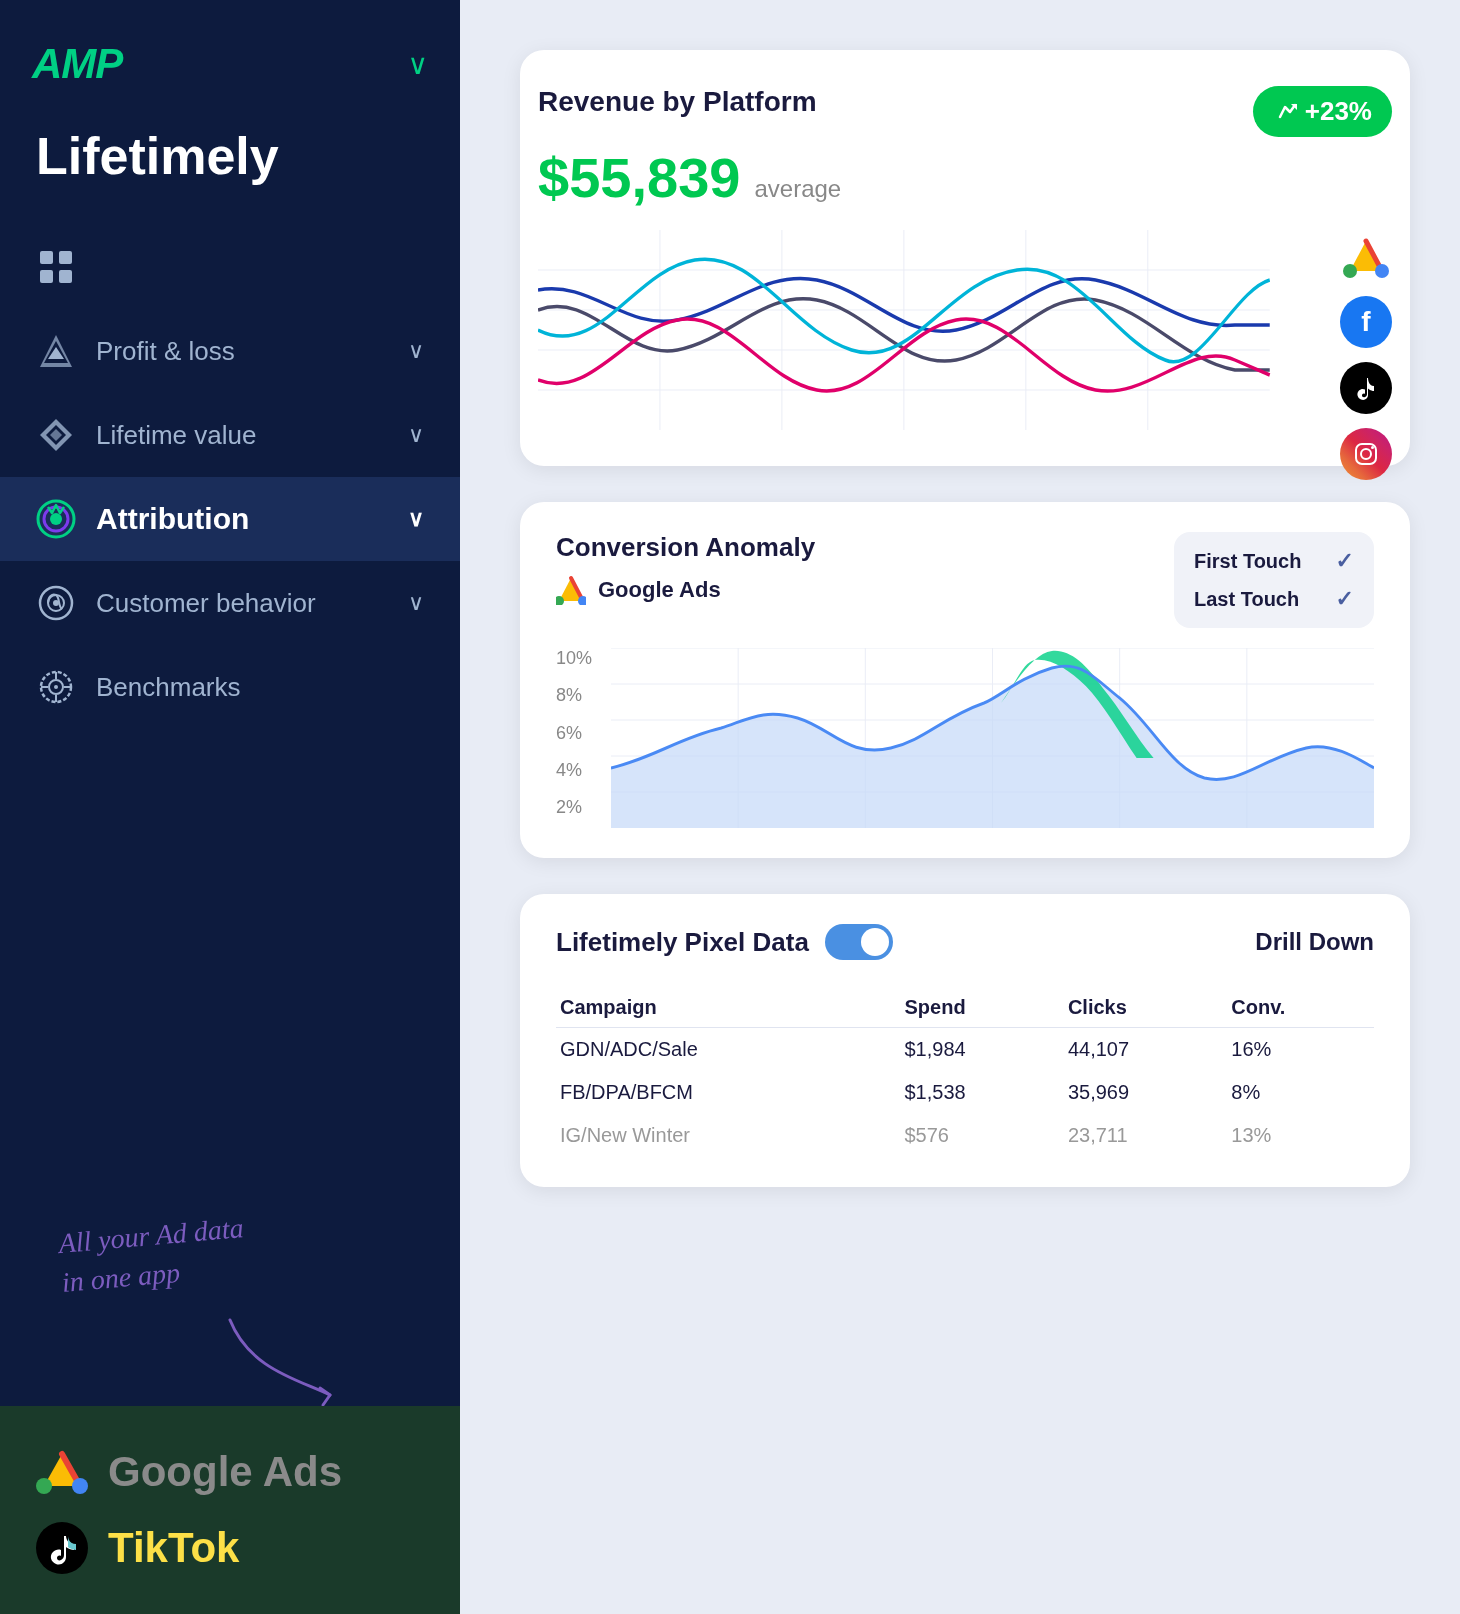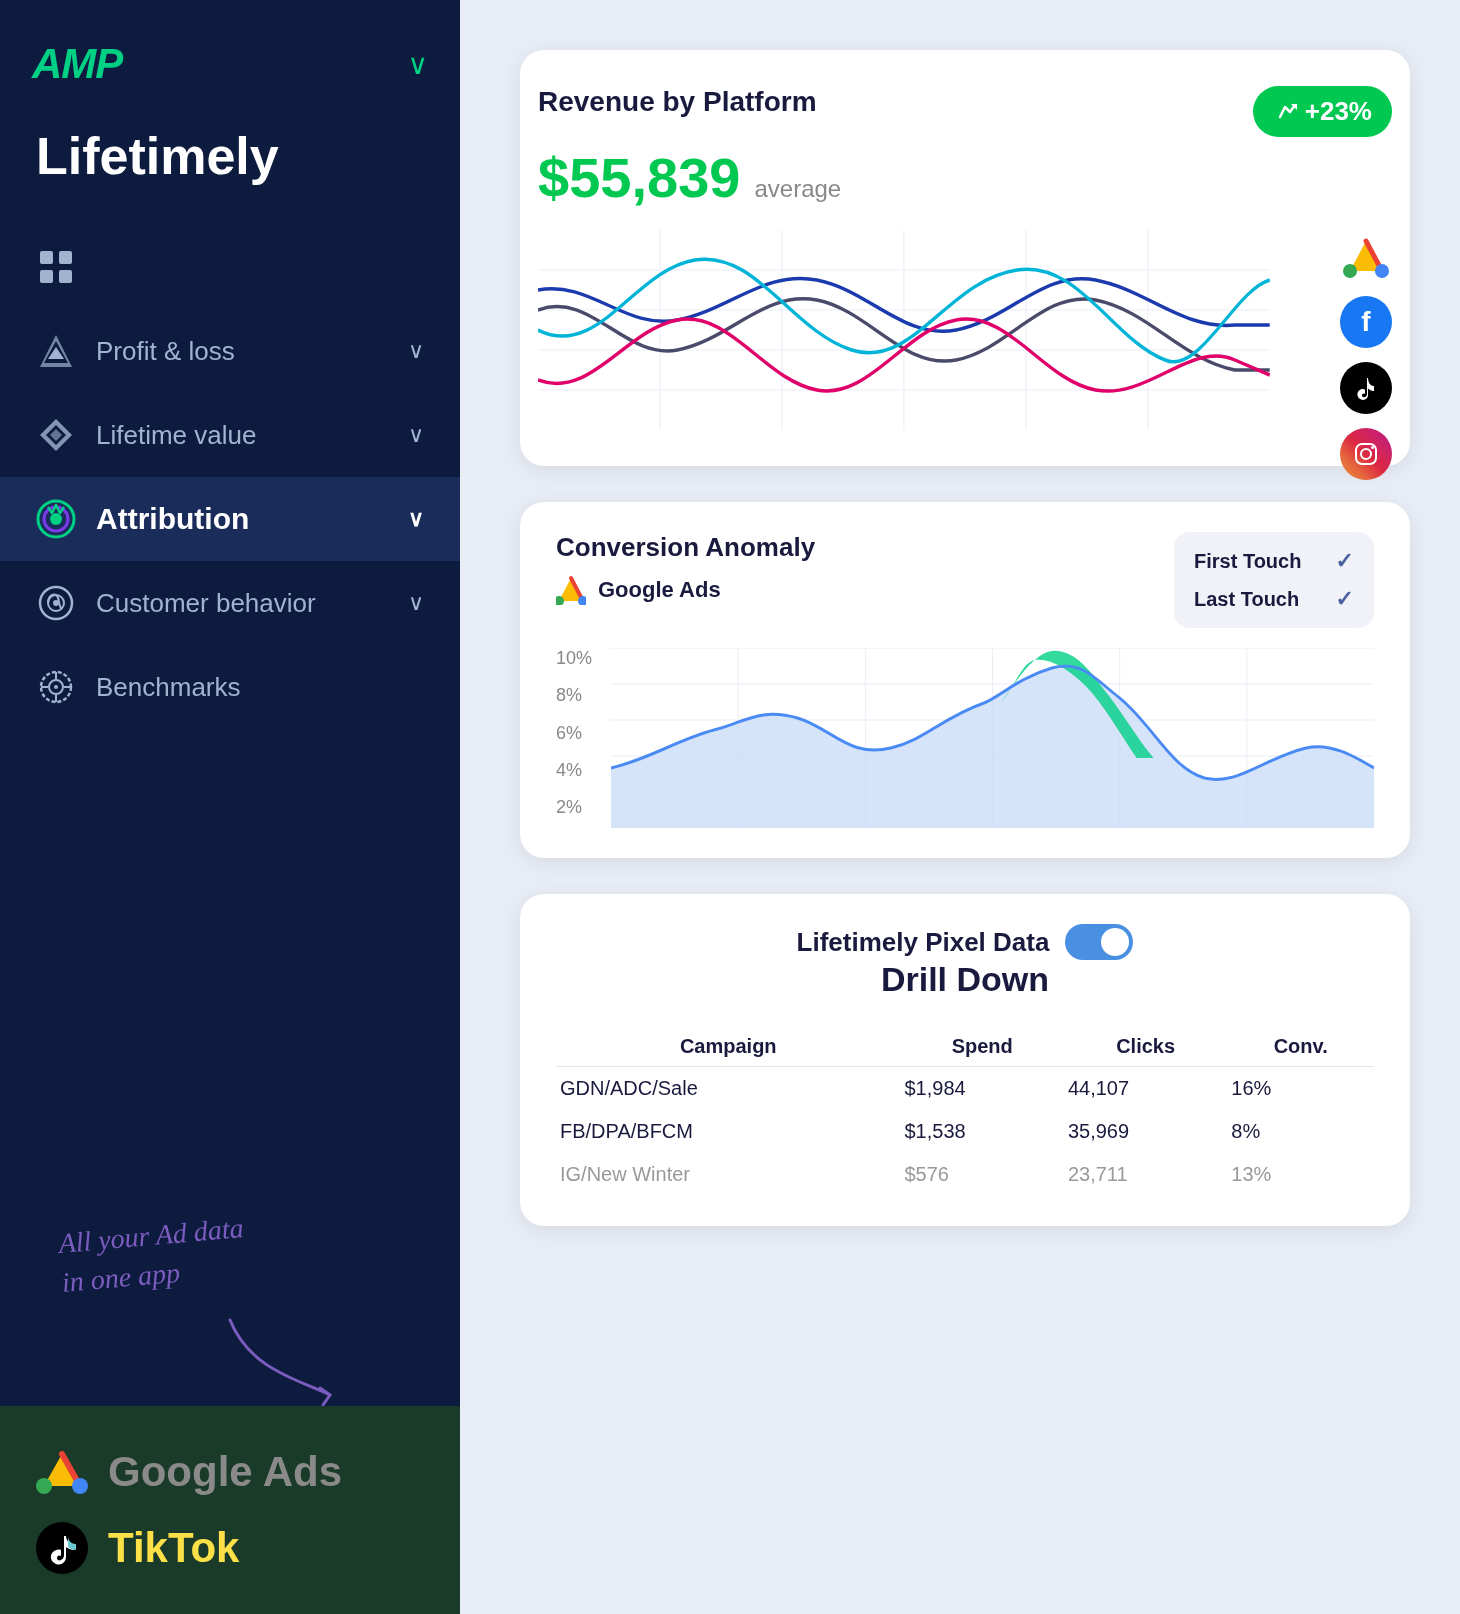--- a/index.html
+++ b/index.html
@@ -345,36 +345,36 @@
       width: 28px;
       height: 28px;
       background: white;
       border-radius: 50%;
       position: absolute;
       right: 4px;
       top: 4px;
     }
 
     .drill-down-title {
-      font-size: 34px;
+      font-size: 24px;
       font-weight: 700;
       color: #1a1a3e;
       text-align: right;
     }
 
     .data-table {
       width: 100%;
       border-collapse: collapse;
     }
 
     .data-table th {
       font-size: 20px;
       font-weight: 600;
       color: #1a1a3e;
-      text-align: center;
+      text-align: left;
       padding: 8px 4px;
       border-bottom: 1px solid #e0e4f0;
     }
 
     .data-table td {
       font-size: 20px;
       color: #1a1a3e;
       padding: 10px 4px;
     }
 
@@ -636,21 +636,21 @@
 
           <path d="M460,55 C480,30 500,5 520,3 C540,1 560,15 580,40 C600,60 620,90 640,110 L620,110 C600,85 580,55 560,38 C540,22 520,10 500,12 C485,14 475,40 460,55 Z" fill="#00d084" opacity="0.8"></path>
 
           <path d="M0,120 C50,110 80,90 130,80 C160,72 180,60 220,70 C260,80 280,110 330,100 C370,92 390,70 440,55 C460,48 480,30 520,20 C555,12 570,30 600,50 C640,78 660,120 700,130 C740,138 770,110 820,100 C850,94 880,110 900,120" stroke="#4a8af4" stroke-width="3" fill="none"></path>
         </svg>
       </div>
     </div>
   </div>
 
   <div class="card pixel-card">
-    <div style="display:flex; justify-content:space-between; align-items:center; margin-bottom:28px;flex-direction:column;">
+    <div style="display:flex; justify-content:space-between; align-items:center; margin-bottom:28px;">
       <div style="display:flex; align-items:center; gap:16px;">
         <span class="pixel-title">Lifetimely Pixel Data</span>
         <div class="toggle-container">
           <div class="toggle-switch">
             <div class="toggle-knob"></div>
           </div>
         </div>
       </div>
       <div class="drill-down-title">Drill Down</div>
     </div>

